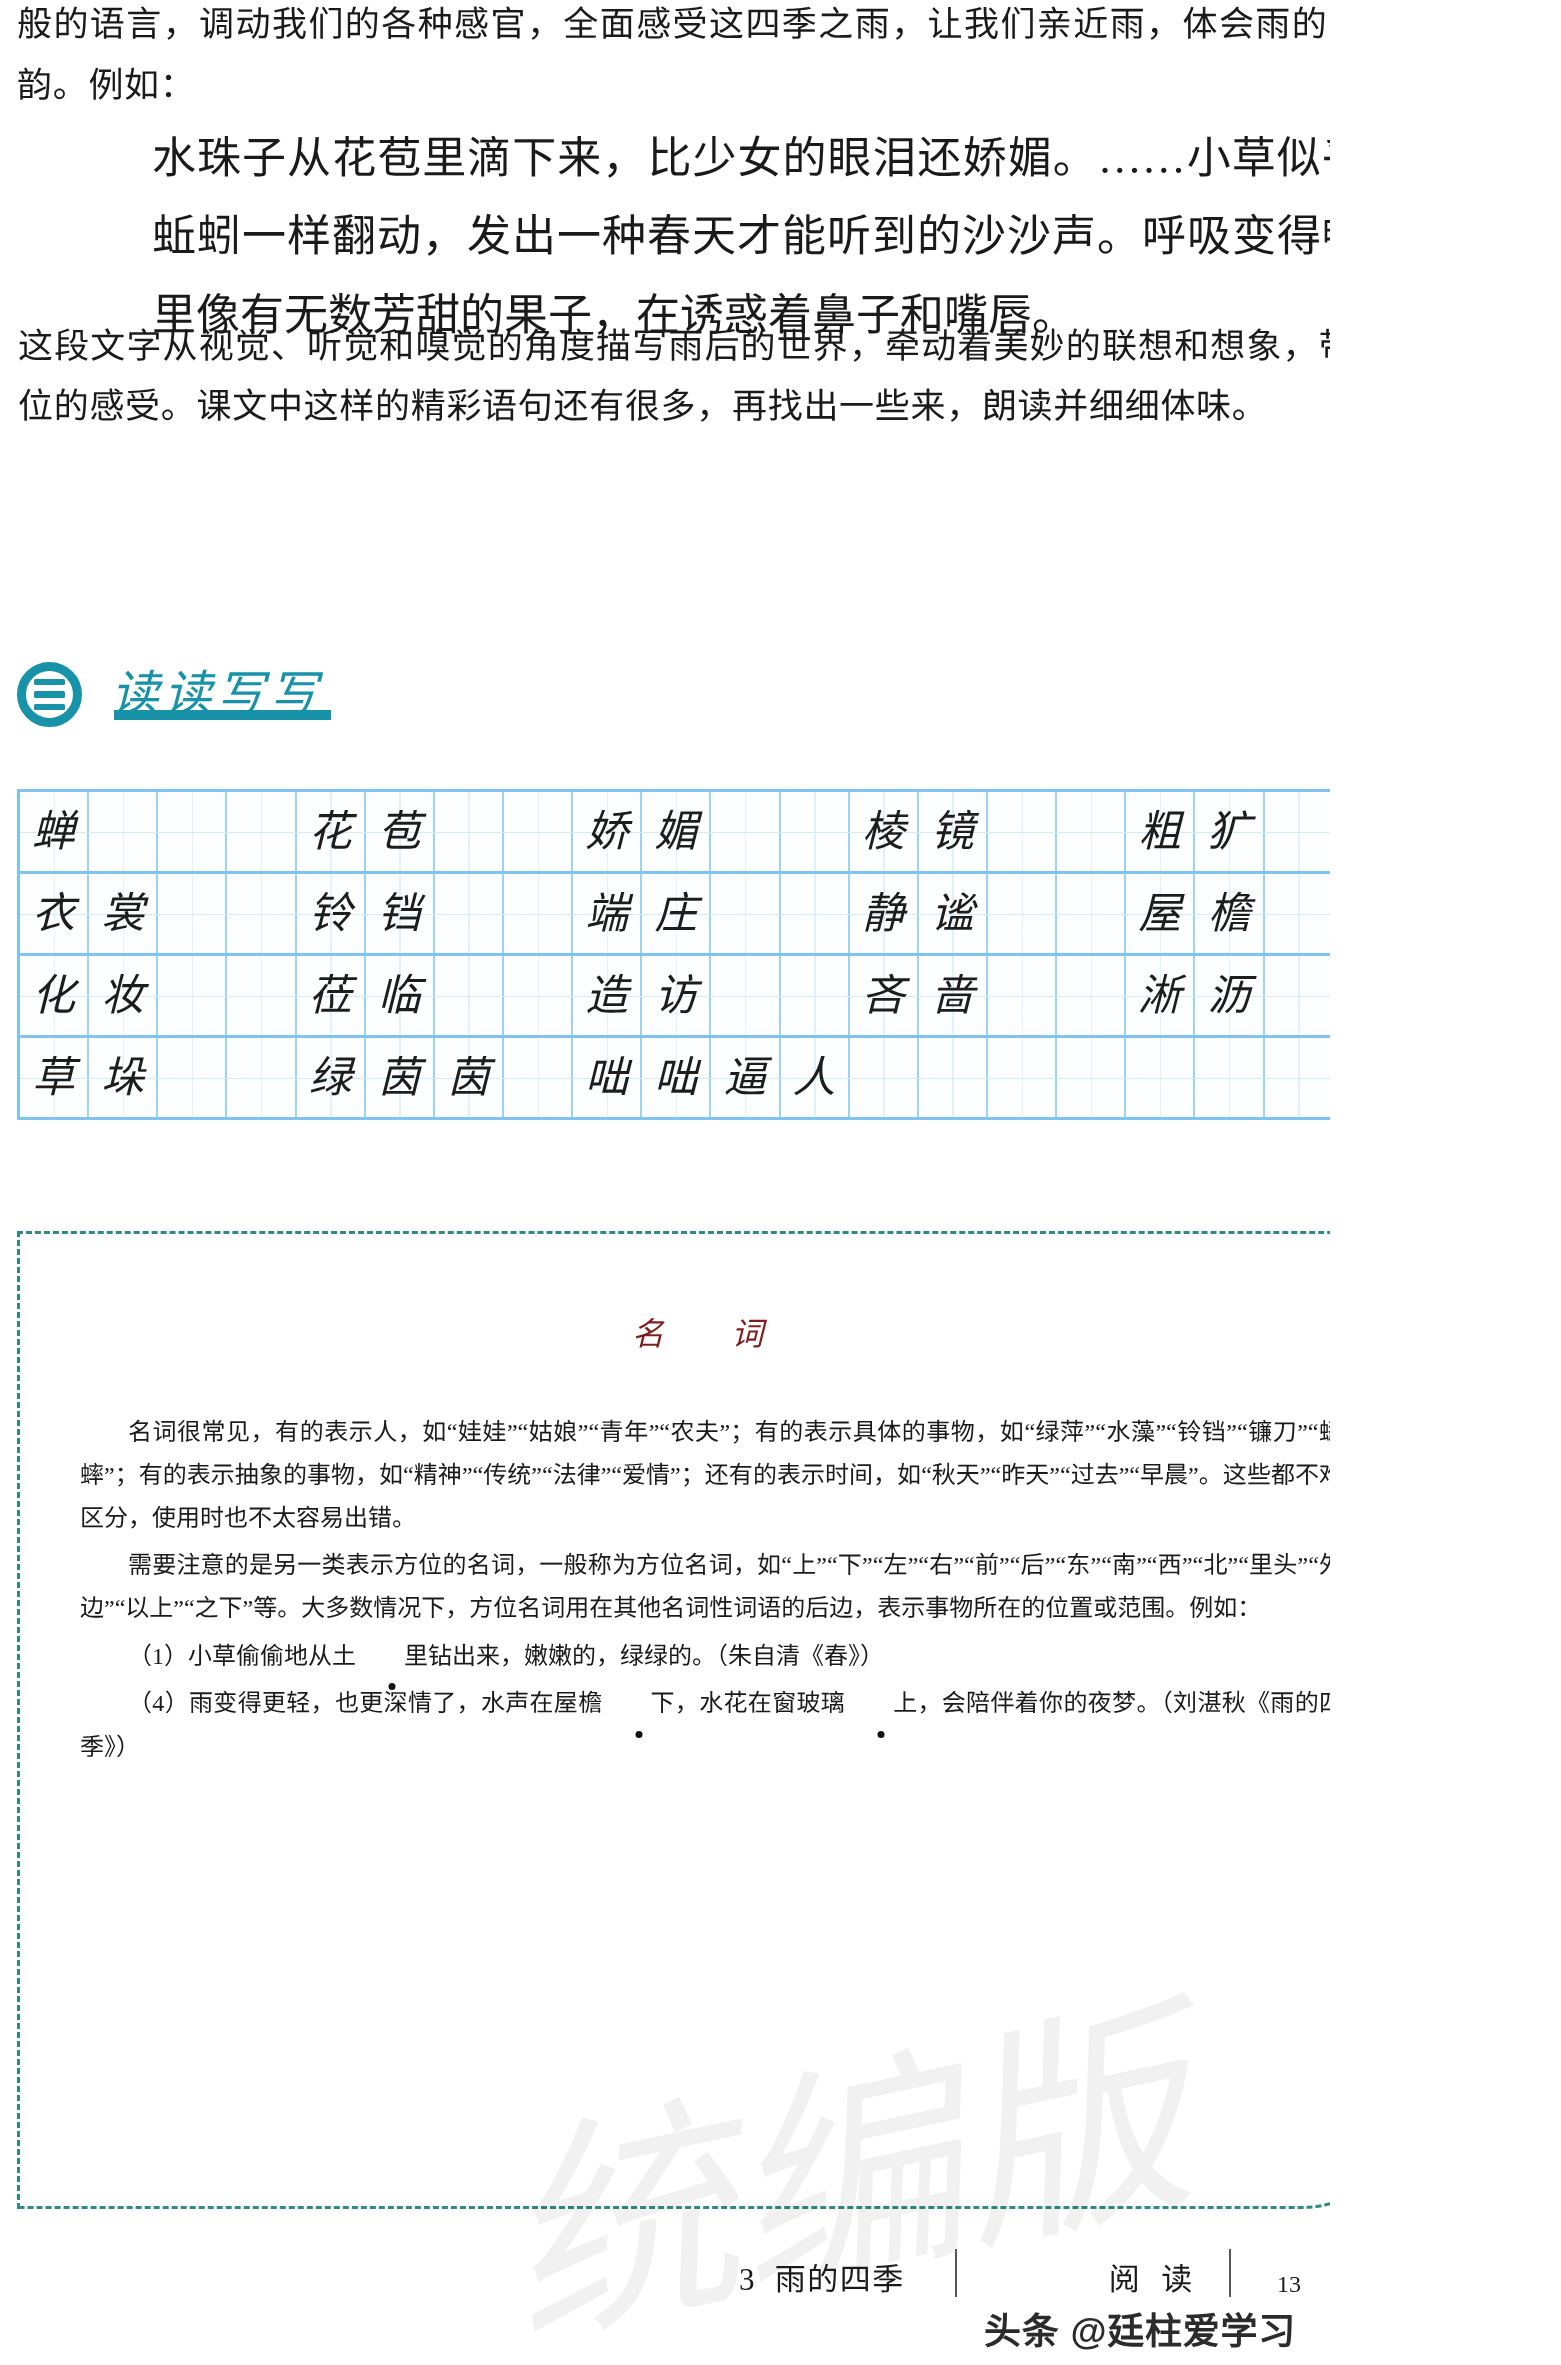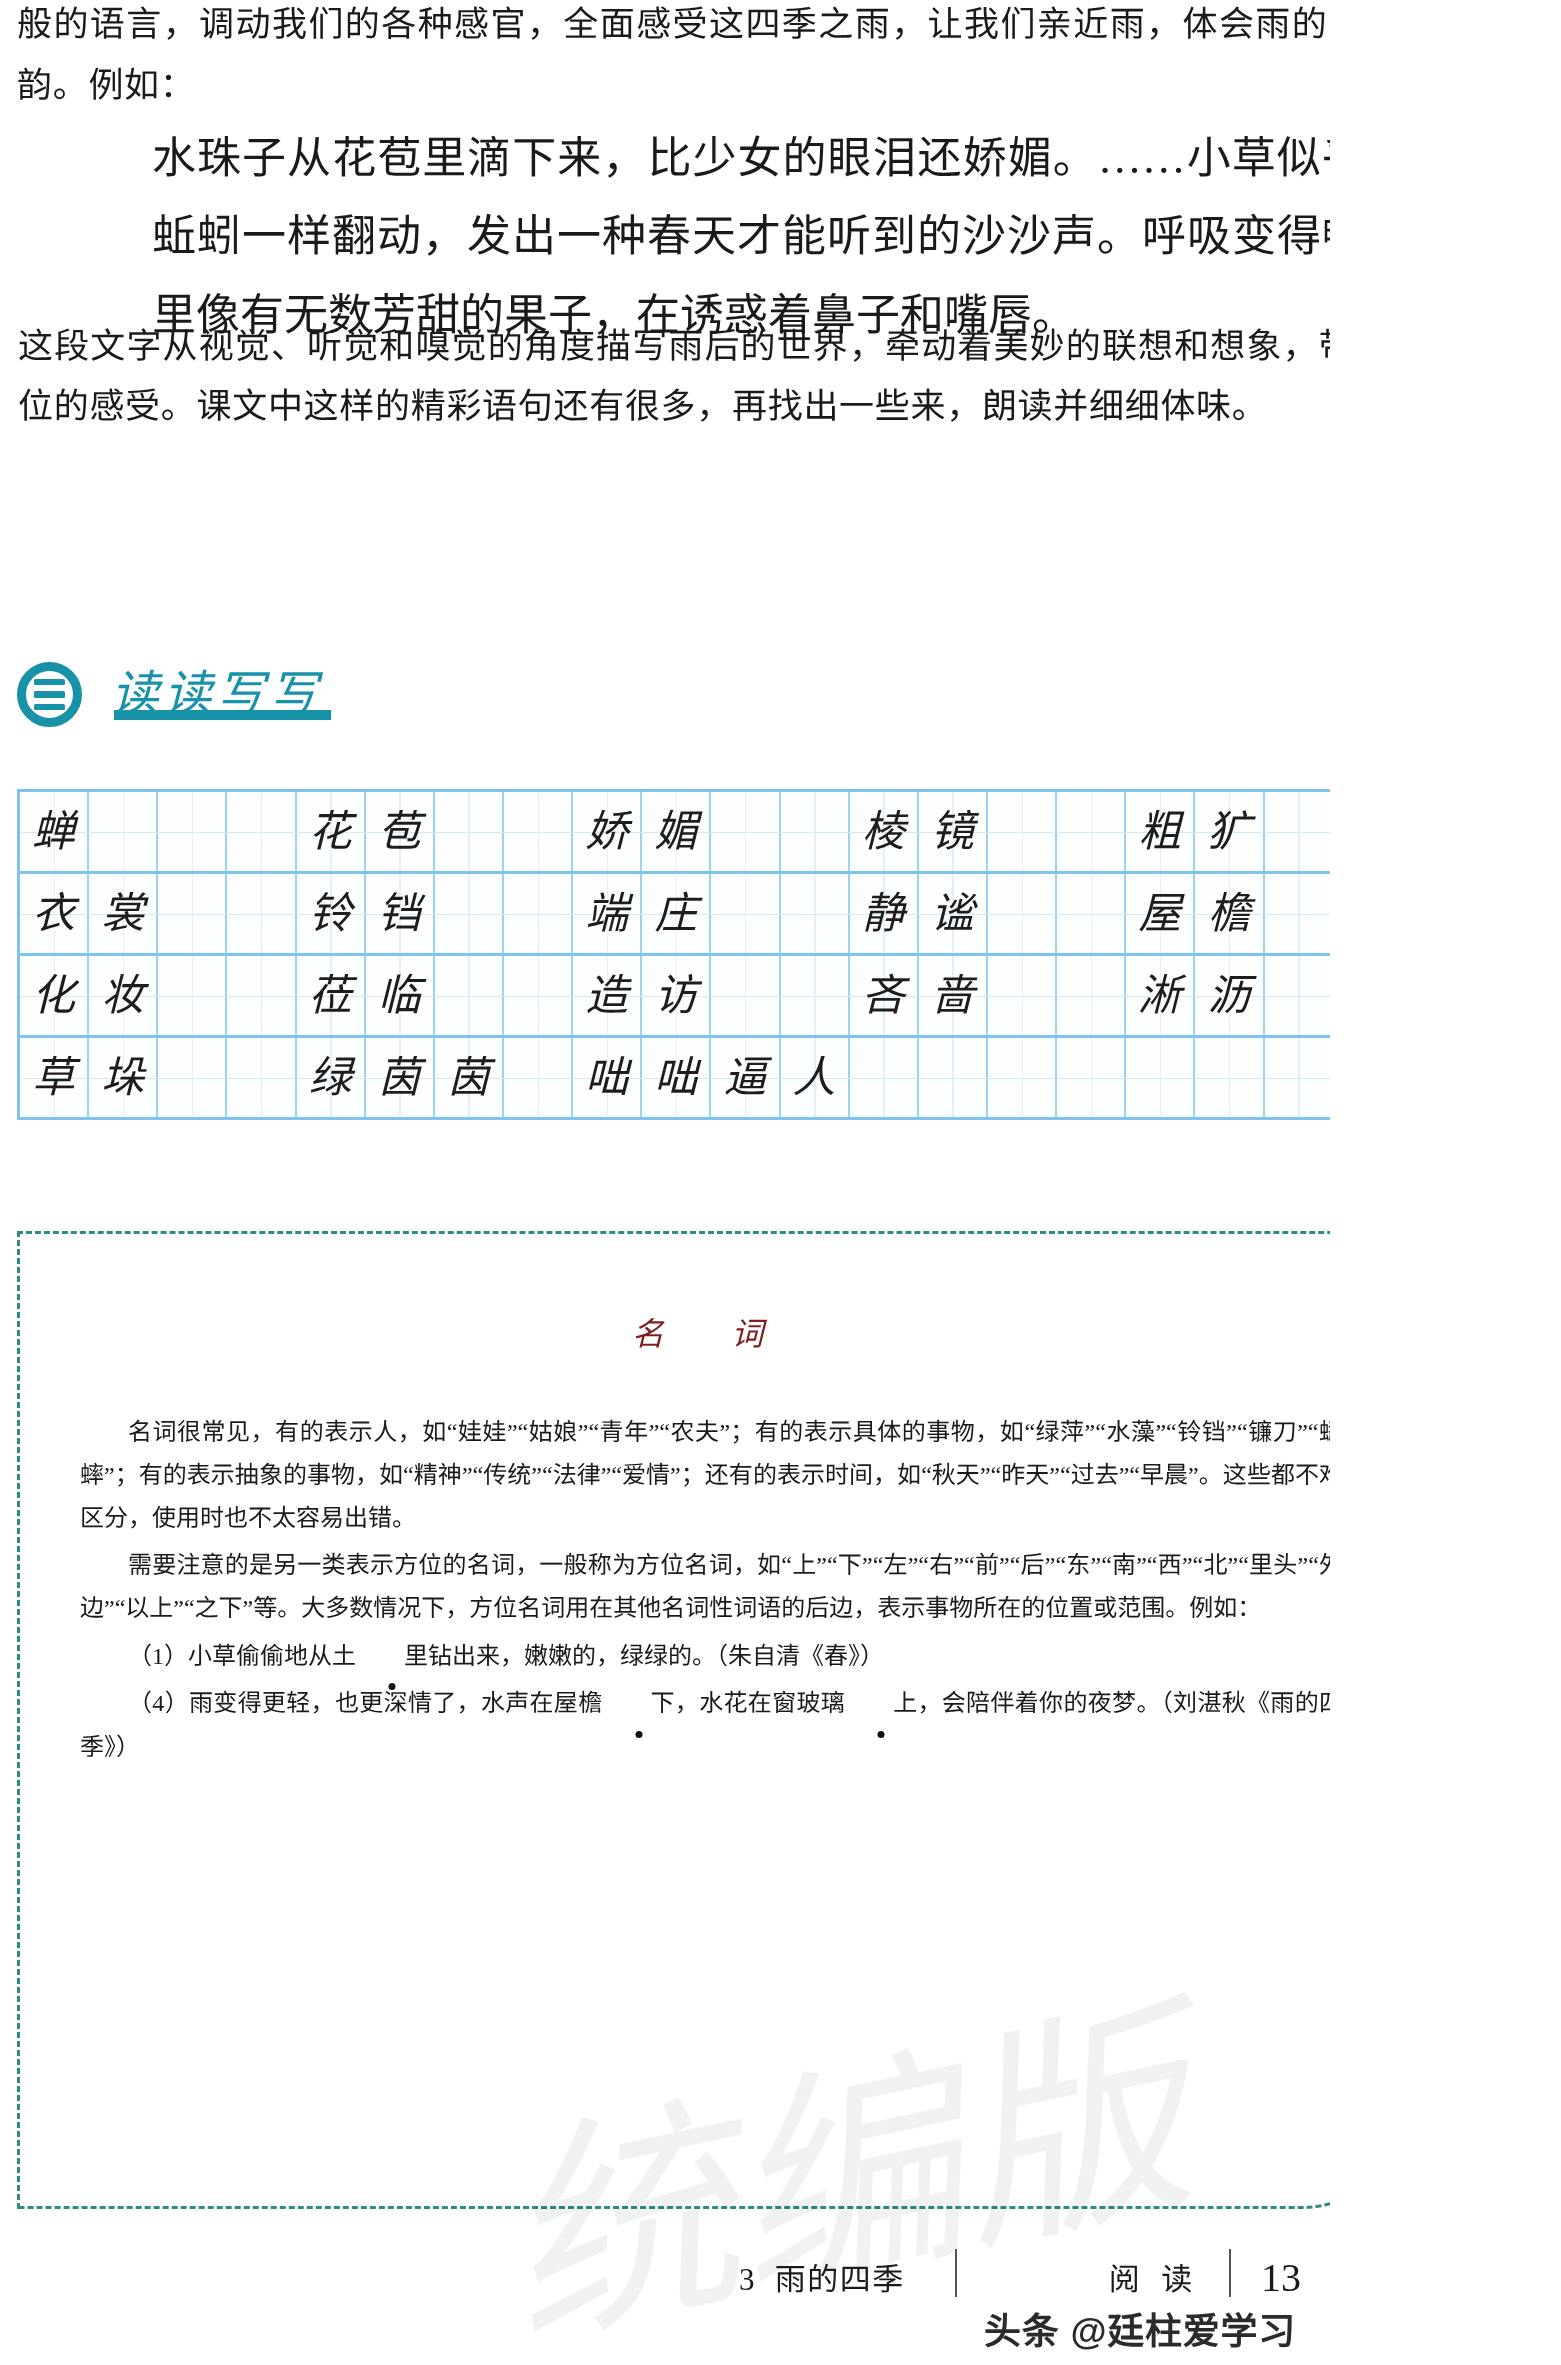--- a/index.html
+++ b/index.html
@@ -249,22 +249,22 @@
     position: absolute;
     right: 99px;
     top: -4.6px;
     width: 2.3px;
     height: 48px;
     background: #555;
   }
   .footer-page {
     position: absolute;
     right: 29px;
-    top: 0;
-    font-size: 40px;
+    top: 17px;
+    font-size: 24px;
   }
 
   
   .wm-big {
     position: absolute;
     right: 139px;
     bottom: 69px;
     font-size: 231px;
     color: rgba(0,0,0,0.055);
     font-family: "Liberation Serif", "DejaVu Serif", serif;

